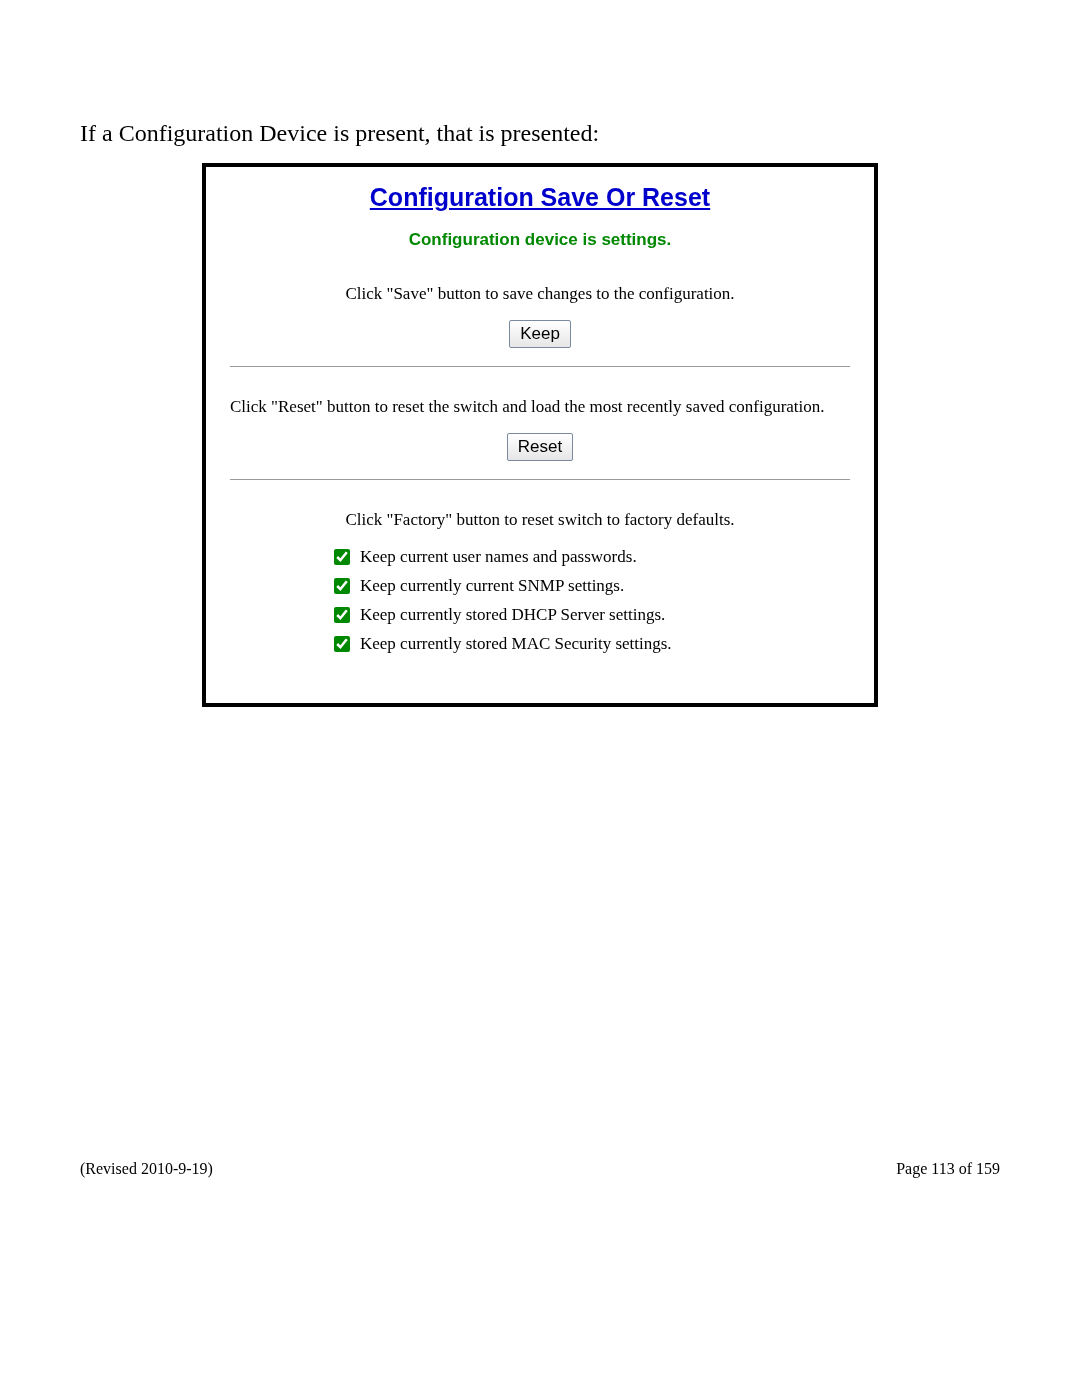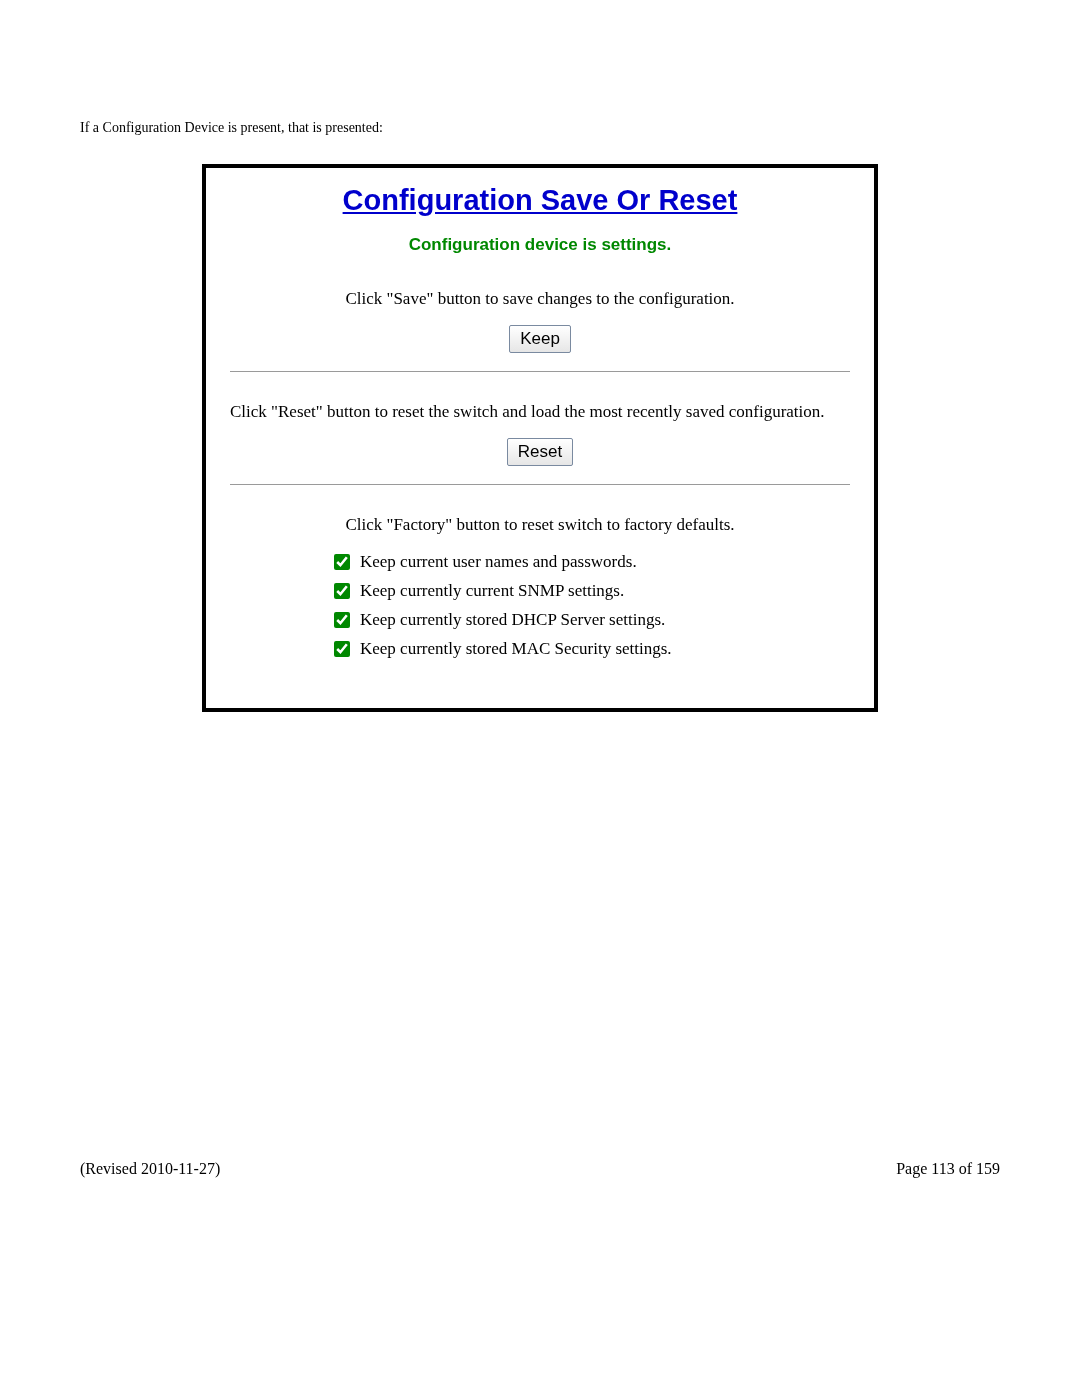--- a/index.html
+++ b/index.html
@@ -12,41 +12,41 @@
     color: #000;
     position: relative;
   }
   .page {
     position: absolute;
     left: 80px;
     top: 120px;
     width: 920px;
   }
   .intro {
-    font-size: 14px;
-    margin-bottom: 28px;
+    font-size: 24px;
+    margin-bottom: 16px;
   }
   .panel-wrap {
     display: flex;
     justify-content: center;
   }
   .panel {
     width: 676px;
     border: 4px solid #000;
     background: #fff;
     padding: 12px 24px 24px 24px;
     box-sizing: border-box;
   }
   .panel-title {
     text-align: center;
     font-family: Verdana, Geneva, sans-serif;
     font-weight: bold;
     color: #0000cc;
     text-decoration: underline;
-    font-size: 29px;
+    font-size: 25px;
     margin: 4px 0 18px 0;
   }
   .status-line {
     text-align: center;
     font-family: Verdana, Geneva, sans-serif;
     font-weight: bold;
     color: #008800;
     font-size: 17px;
     margin-bottom: 34px;
   }
@@ -152,15 +152,15 @@
           <span>Keep currently stored MAC Security settings.</span>
         </label>
       </div>
 
 
     </div>
   </div>
 </div>
 
 <div class="footer">
-  <span>(Revised 2010-11-27)</span>
+  <span>(Revised 2010-9-19)</span>
   <span>Page 113 of 159</span>
 </div>
 
 </body></html>

